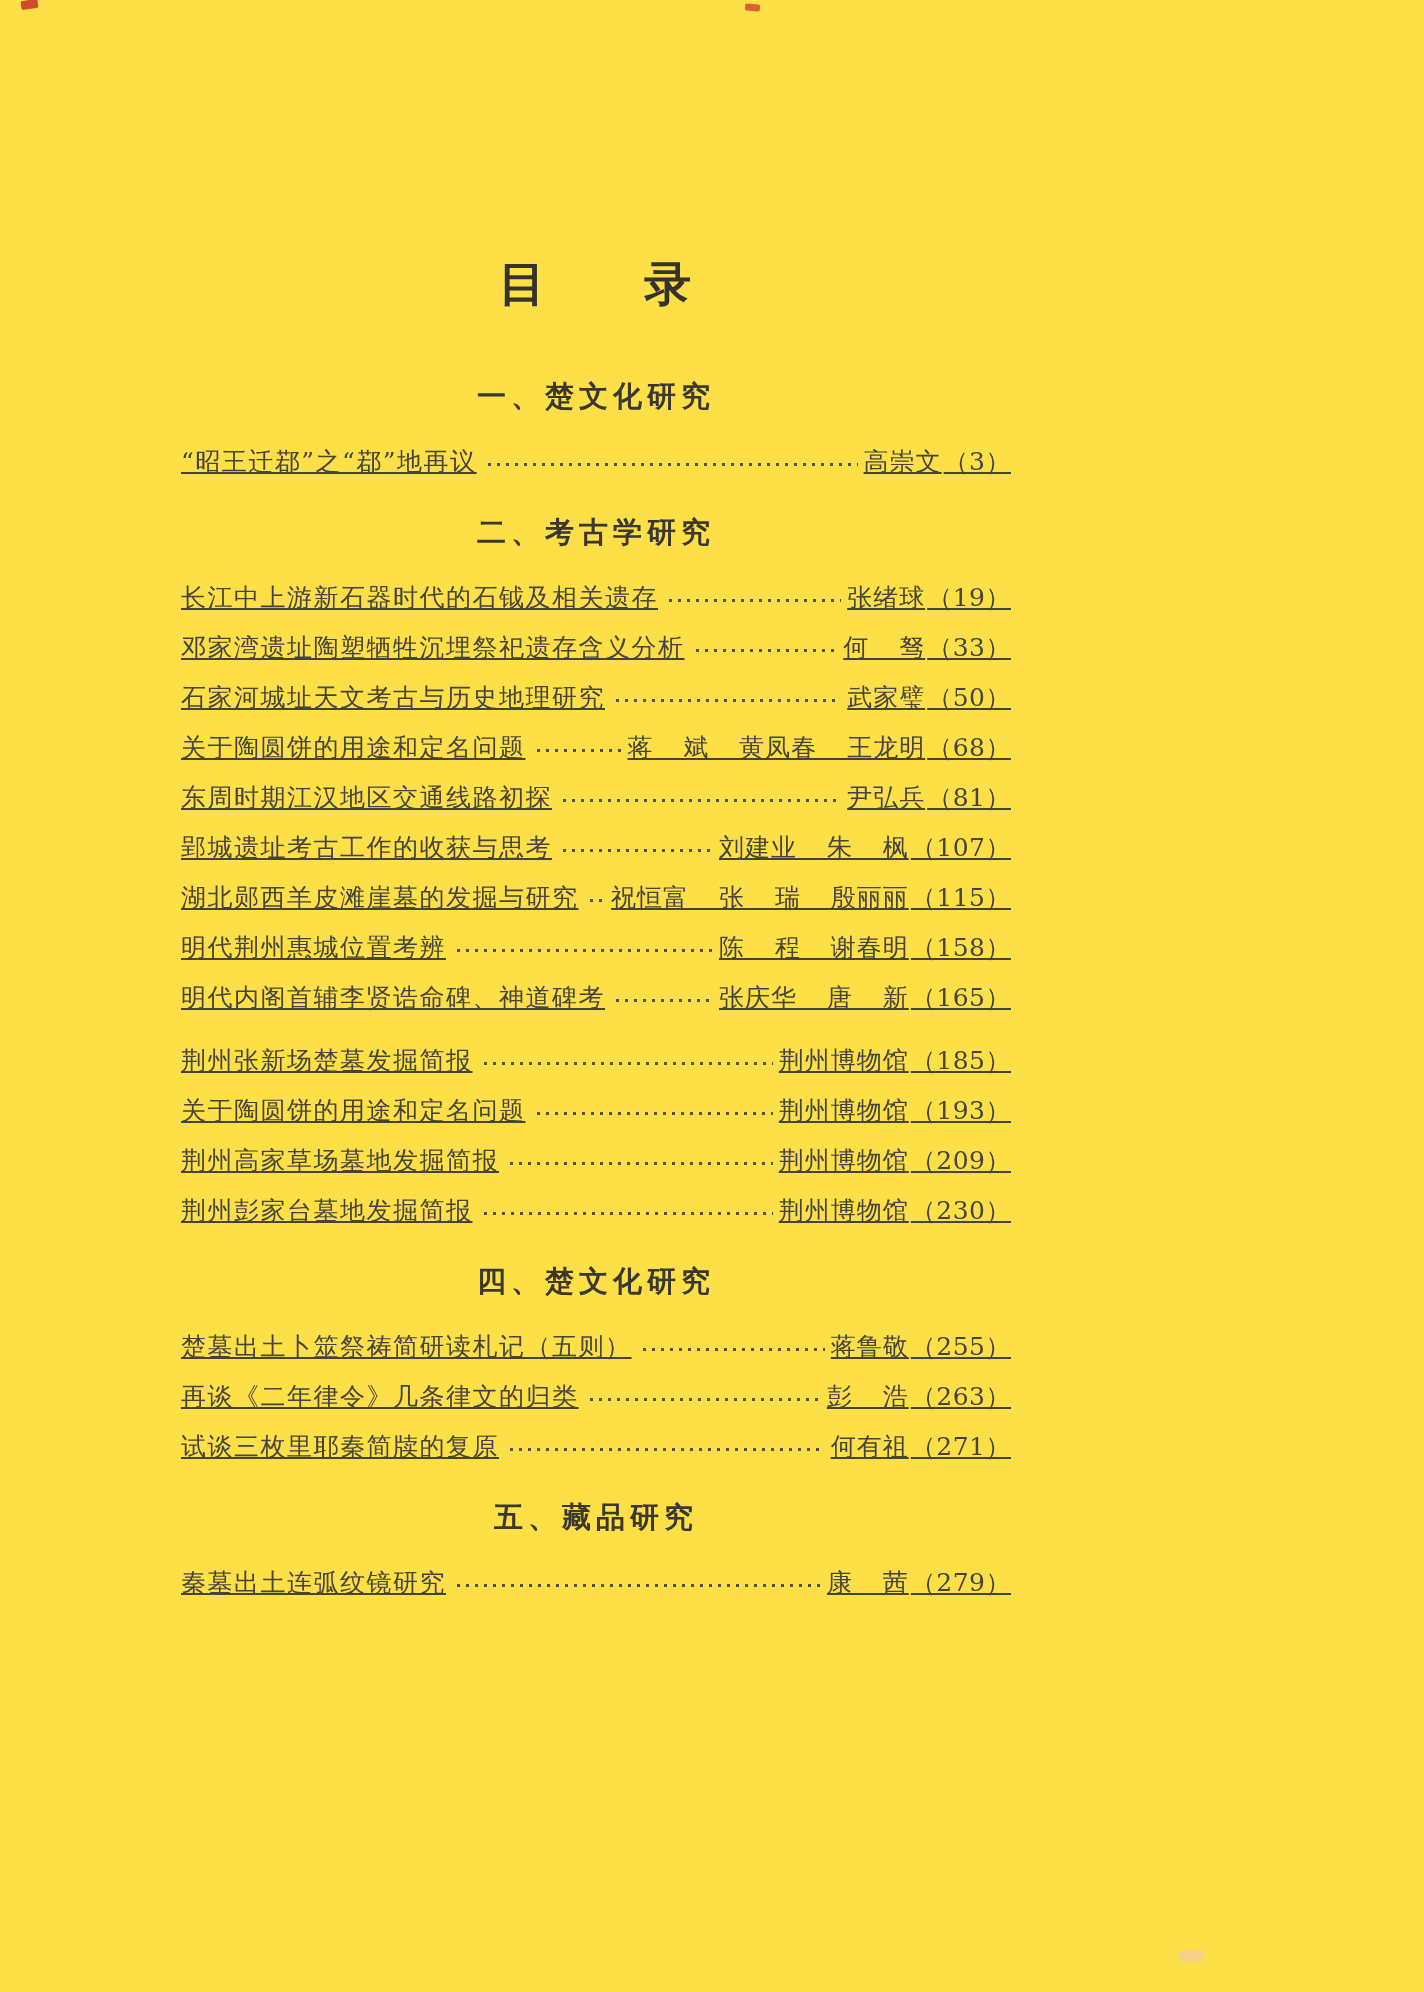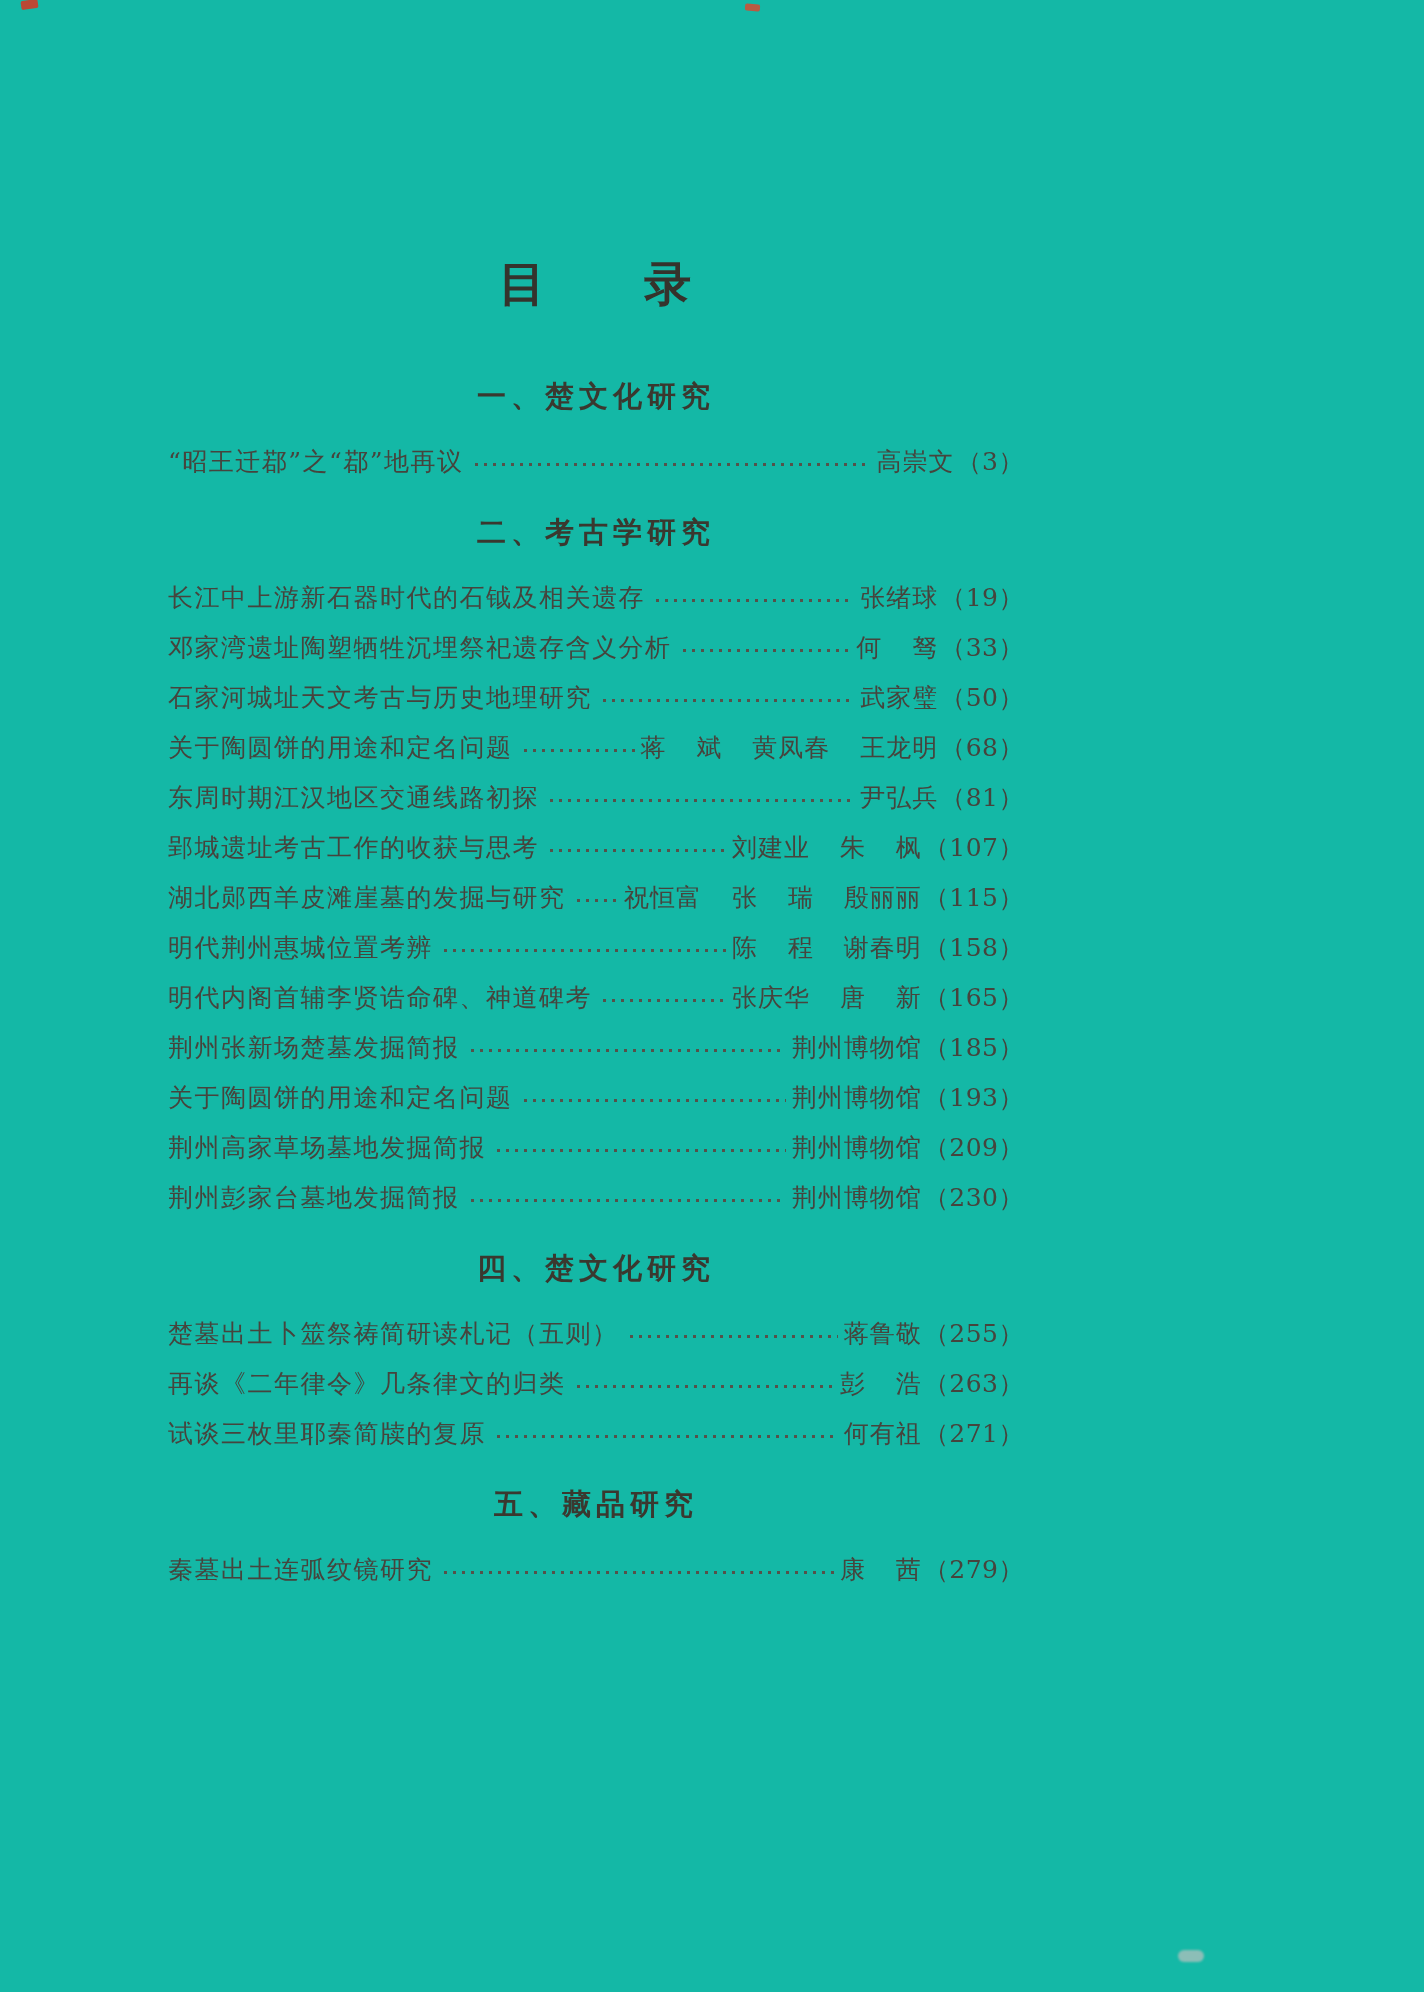--- a/index.html
+++ b/index.html
@@ -1,21 +1,21 @@
 <!DOCTYPE html>
 <html><head>
 <meta charset="utf-8">
 <style>
   html, body { margin: 0; padding: 0; background: #e9e9e7; }
   .page {
     position: relative;
     width: 1424px;
     height: 1992px;
     margin: 0 auto;
-    background: #14b8a6;
+    background: #fde047;
     font-family: "DejaVu Serif", "Liberation Serif", serif;
     color: #45433c;
     overflow: hidden;
   }
   .content {
     position: absolute;
     left: 168px;
     top: 0;
     width: 856px;
   }
@@ -36,21 +36,21 @@
     height: 40px;
     line-height: 40px;
     text-align: center;
     font-size: 29px;
     font-weight: 700;
     letter-spacing: 5px;
     color: #3a382f;
     white-space: pre;
   }
   .section-heading.first { margin-top: 64px; }
-  .entries { margin: 0; }
+  .entries { margin: 13px; text-decoration: underline; }
   .entry {
     display: flex;
     align-items: center;
     height: 50px;
     font-size: 25px;
     white-space: pre;
   }
   .entry-title {
     flex: 0 0 auto;
     letter-spacing: 1.5px;

